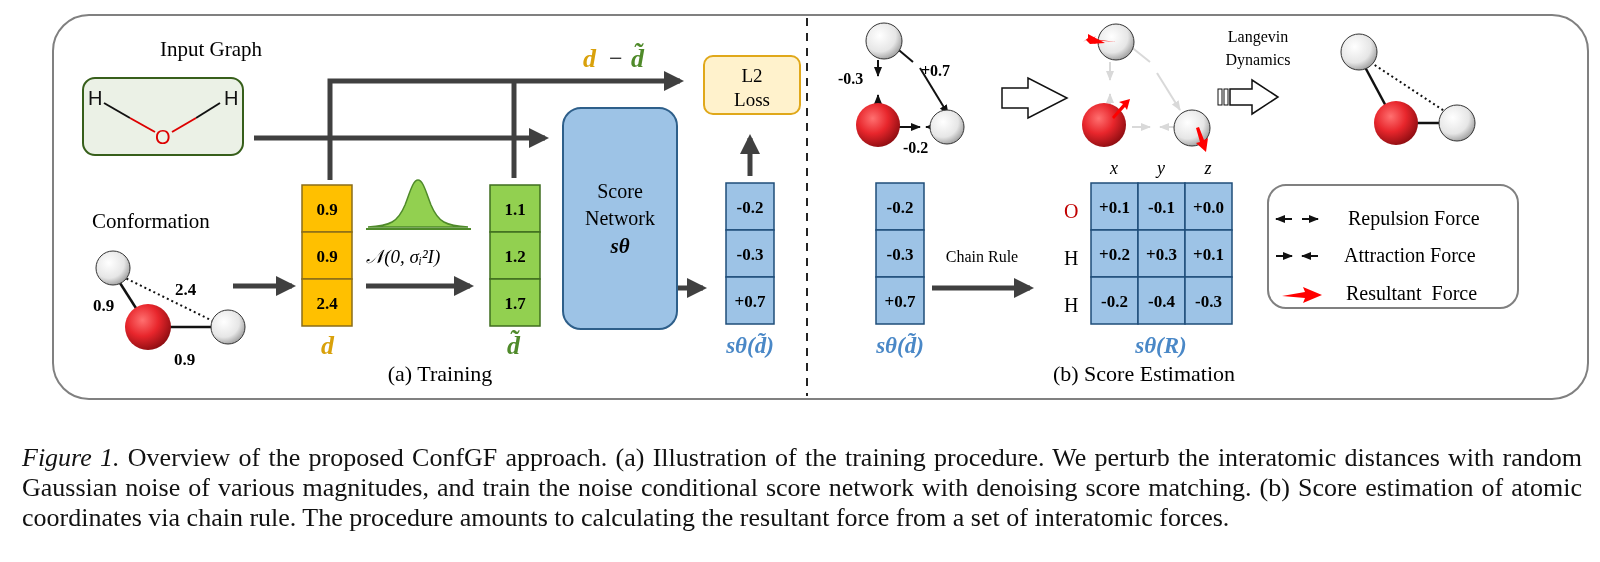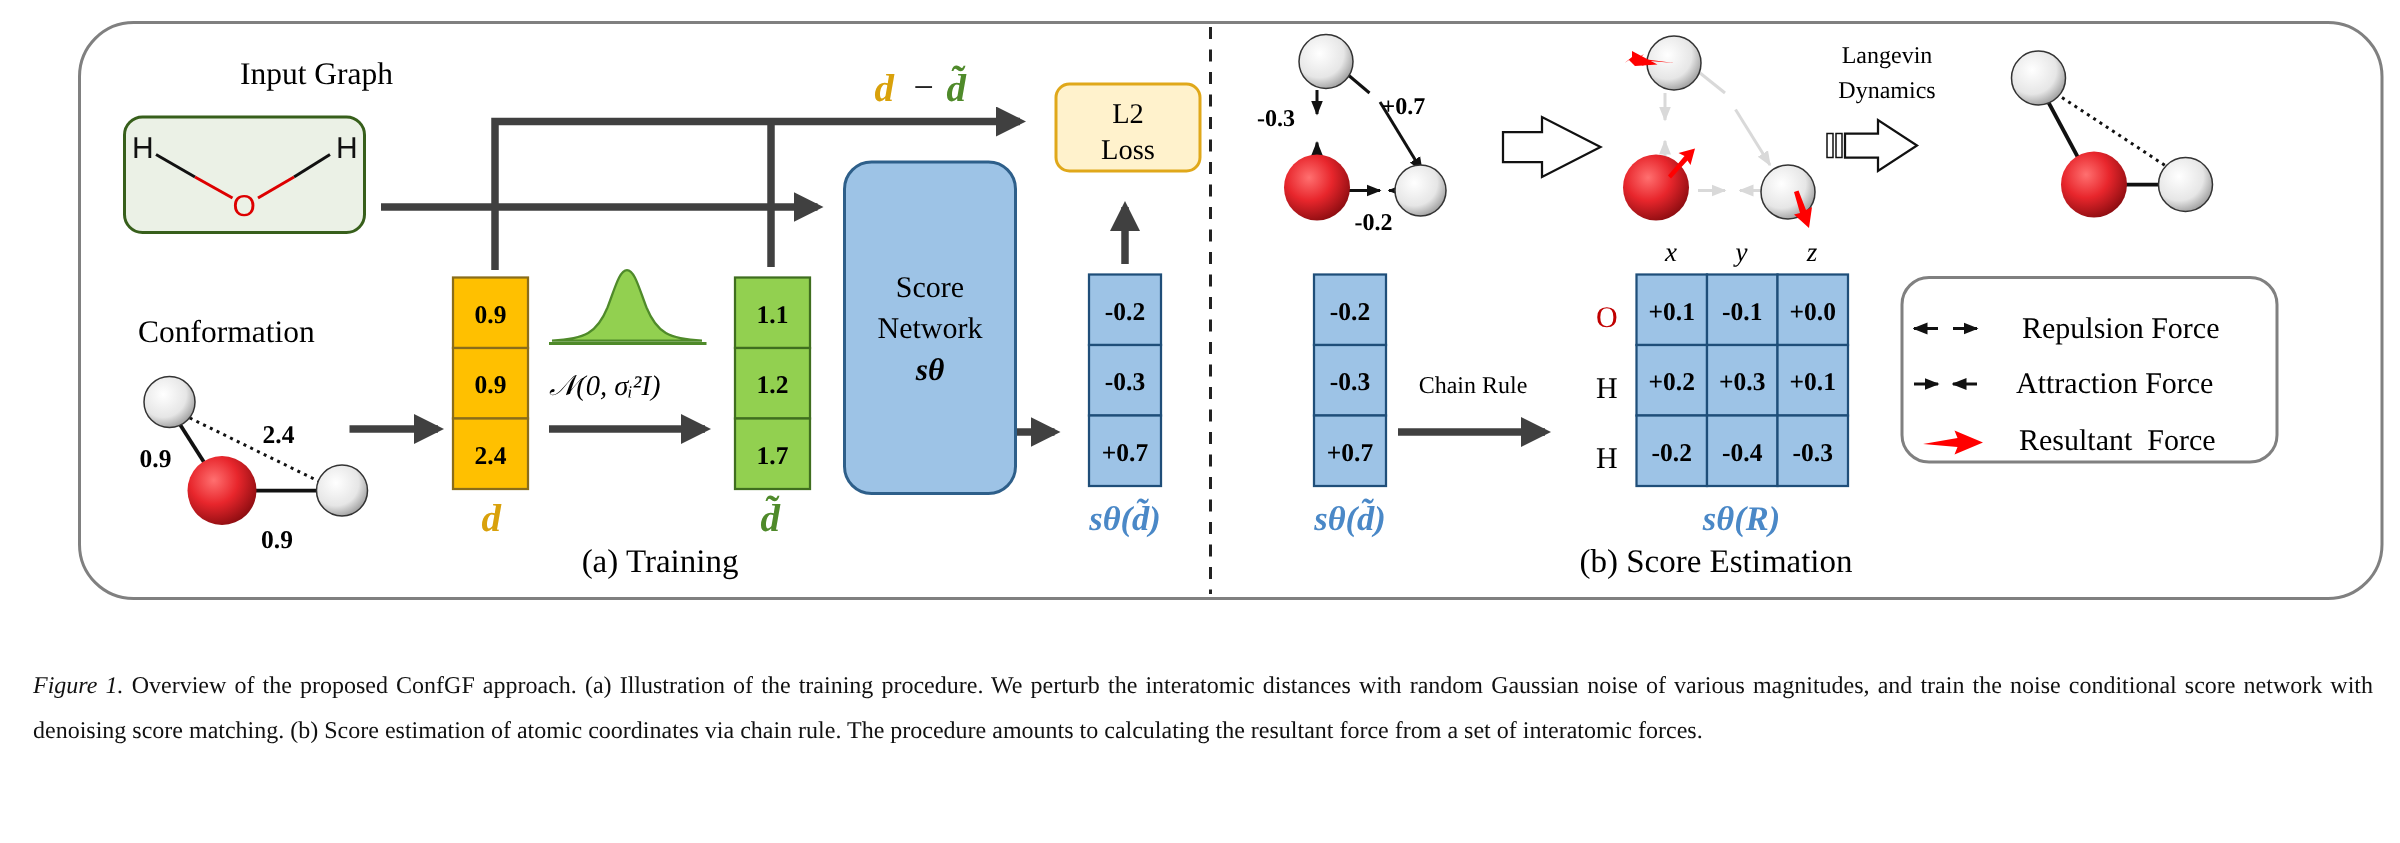--- a/index.html
+++ b/index.html
@@ -1,19 +1,19 @@
 <!DOCTYPE html>
 <html><head>
 <meta charset="utf-8">
 <style>
   html, body { margin: 0; padding: 0; background: #ffffff; }
   body { width: 1600px; height: 562px; position: relative; overflow: hidden; font-family: "Liberation Serif", serif; color: #111; }
   #fig { position: absolute; left: 0; top: 0; }
   .serif { font-family: "Liberation Serif", serif; }
-  .caption { position: absolute; left: 22px; top: 443px; width: 1560px; font-size: 16px; line-height: 30px; color: #111; text-align: justify; text-align-last: left; }
+  .caption { position: absolute; left: 22px; top: 443px; width: 1560px; font-size: 26px; line-height: 30px; color: #111; text-align: justify; text-align-last: left; }
   .caption .figlabel { font-style: italic; }
 </style>
 </head>
 <body>
 
 <svg id="fig" width="1600" height="440" viewBox="0 0 1600 440" xmlns="http://www.w3.org/2000/svg">
   <defs>
     <radialGradient id="gRed" cx="0.38" cy="0.35" r="0.7">
       <stop offset="0" stop-color="#ff7070"></stop>
       <stop offset="0.5" stop-color="#e8262c"></stop>

